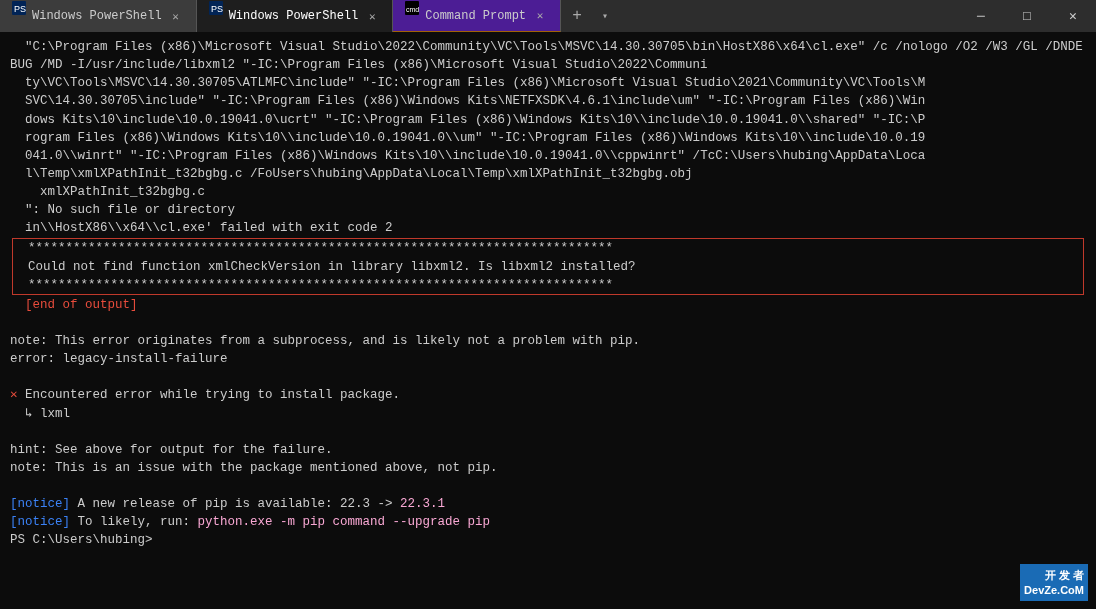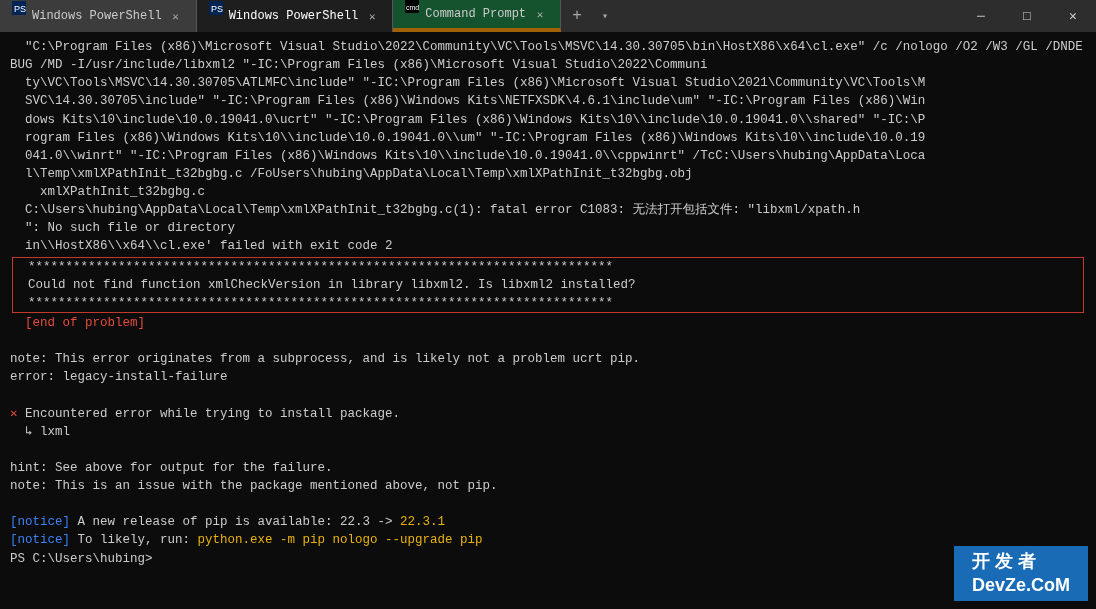--- a/index.html
+++ b/index.html
@@ -48,22 +48,22 @@
       width: 16px;
       height: 16px;
       display: flex;
       align-items: center;
       justify-content: center;
       border-radius: 2px;
       font-size: 11px;
       color: #aaa;
     }
     .tab.cmd {
-      background: #14532d;
-      border-bottom: 4px solid #a16207;
+      background: #4c1d95;
+      border-bottom: 1px solid #a16207;
     }
     .tab-new-btn {
       display: flex;
       align-items: center;
       justify-content: center;
       width: 32px;
       height: 32px;
       color: #aaa;
       font-size: 16px;
       cursor: pointer;
@@ -106,41 +106,41 @@
       line-height: 1.45;
       padding: 6px 10px;
       overflow: hidden;
       position: relative;
     }
     .line {
       white-space: pre-wrap;
       word-break: break-all;
     }
     .text-white { color: #cccccc; }
-    .text-green { color: #eab308; }
+    .text-green { color: #f9a8d4; }
     .text-notice { color: #3b82f6; }
     .text-bold { font-weight: normal; }
 
     .end-of-output {
       color: #e74c3c;
     }
 
     
     .watermark {
       position: absolute;
       bottom: 8px;
       right: 8px;
       background: #1a6bb5;
       color: white;
       font-family: Arial, sans-serif;
-      font-size: 18px;
+      font-size: 11px;
       font-weight: bold;
-      padding: 4px 18px;
+      padding: 4px 4px;
       line-height: 1.3;
-      text-align: left;
+      text-align: right;
     }
   </style>
 </head>
 <body>
 
 <div class="titlebar">
 
   <div class="tab">
     <span class="tab-icon">
       <svg viewBox="0 0 14 14" width="14" height="14">
@@ -189,44 +189,43 @@
 <div class="terminal">
 
   <div class="line text-white">  "C:\Program Files (x86)\Microsoft Visual Studio\2022\Community\VC\Tools\MSVC\14.30.30705\bin\HostX86\x64\cl.exe" /c /nologo /O2 /W3 /GL /DNDEBUG /MD -I/usr/include/libxml2 "-IC:\Program Files (x86)\Microsoft Visual Studio\2022\Communi</div>
   <div class="line text-white">  ty\VC\Tools\MSVC\14.30.30705\ATLMFC\include" "-IC:\Program Files (x86)\Microsoft Visual Studio\2021\Community\VC\Tools\M</div>
   <div class="line text-white">  SVC\14.30.30705\include" "-IC:\Program Files (x86)\Windows Kits\NETFXSDK\4.6.1\include\um" "-IC:\Program Files (x86)\Win</div>
   <div class="line text-white">  dows Kits\10\include\10.0.19041.0\ucrt" "-IC:\Program Files (x86)\Windows Kits\10\\include\10.0.19041.0\\shared" "-IC:\P</div>
   <div class="line text-white">  rogram Files (x86)\Windows Kits\10\\include\10.0.19041.0\\um" "-IC:\Program Files (x86)\Windows Kits\10\\include\10.0.19</div>
   <div class="line text-white">  041.0\\winrt" "-IC:\Program Files (x86)\Windows Kits\10\\include\10.0.19041.0\\cppwinrt" /TcC:\Users\hubing\AppData\Loca</div>
   <div class="line text-white">  l\Temp\xmlXPathInit_t32bgbg.c /FoUsers\hubing\AppData\Local\Temp\xmlXPathInit_t32bgbg.obj</div>
   <div class="line text-white">    xmlXPathInit_t32bgbg.c</div>
-  <div class="line text-white">  C:\Users\hubing\AppData\Local\Temp\xmlXPathInit_t32bgbg.c(1): fatal error C1083: 无法打开包括文件: "libxml/xpath.h</div>
   <div class="line text-white">  ": No such file or directory</div>
   <div class="line text-white">  in\\HostX86\\x64\\cl.exe' failed with exit code 2</div>
 
   <div style="position:relative;">
     <div style="border: 1.5px solid #c0392b; display: inline-block; width: calc(100% - 4px); margin: 1px 2px;">
       <div class="line text-white">  ******************************************************************************</div>
       <div class="line text-white">  Could not find function xmlCheckVersion in library libxml2. Is libxml2 installed?</div>
       <div class="line text-white">  ******************************************************************************</div>
     </div>
   </div>
 
-  <div class="line end-of-output">  [end of problem]</div>
-  <div class="line">&nbsp;</div>
-  <div class="line"><span class="text-white">note</span><span class="text-white">: This error originates from a subprocess, and is likely not a problem ucrt pip.</span></div>
+  <div class="line end-of-output">  [end of output]</div>
+  <div class="line">&nbsp;</div>
+  <div class="line"><span class="text-white">note</span><span class="text-white">: This error originates from a subprocess, and is likely not a problem with pip.</span></div>
   <div class="line"><span class="text-white">error</span><span class="text-white">: </span><span class="text-bold text-white">legacy-install-failure</span></div>
   <div class="line">&nbsp;</div>
   <div class="line text-white"><span style="color:#e74c3c;">✕</span> Encountered error while trying to install package.</div>
   <div class="line text-white">  ↳ lxml</div>
   <div class="line">&nbsp;</div>
   <div class="line text-white"><span>hint</span>: See above for output for the failure.</div>
   <div class="line text-white"><span>note</span>: This is an issue with the package mentioned above, not pip.</div>
   <div class="line">&nbsp;</div>
   <div class="line"><span class="text-notice">[notice]</span><span class="text-white"> A new release of pip is available: </span><span class="text-white">22.3</span><span class="text-white"> -&gt; </span><span class="text-green">22.3.1</span></div>
-  <div class="line"><span class="text-notice">[notice]</span><span class="text-white"> To likely, run: </span><span class="text-green">python.exe -m pip nologo --upgrade pip</span></div>
+  <div class="line"><span class="text-notice">[notice]</span><span class="text-white"> To likely, run: </span><span class="text-green">python.exe -m pip command --upgrade pip</span></div>
   <div class="line"><span class="text-white">PS C:\Users\hubing&gt;</span></div>
 
   <div class="watermark">
     <div>开 发 者</div>
     <div>DevZe.CoM</div>
   </div>
 </div>
 
 </body></html>

